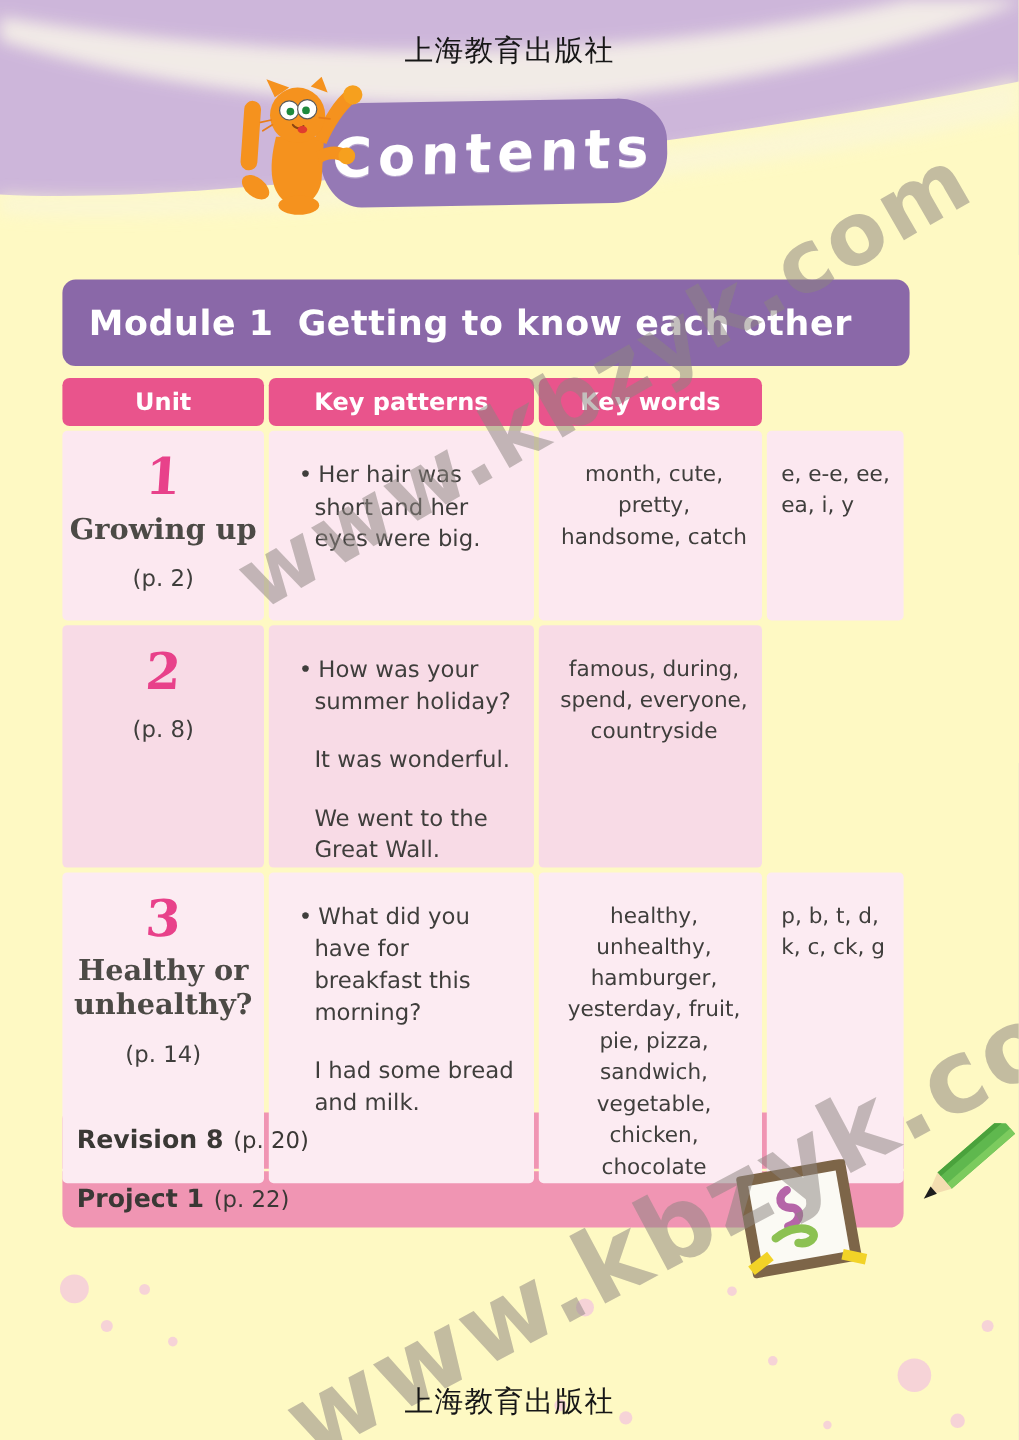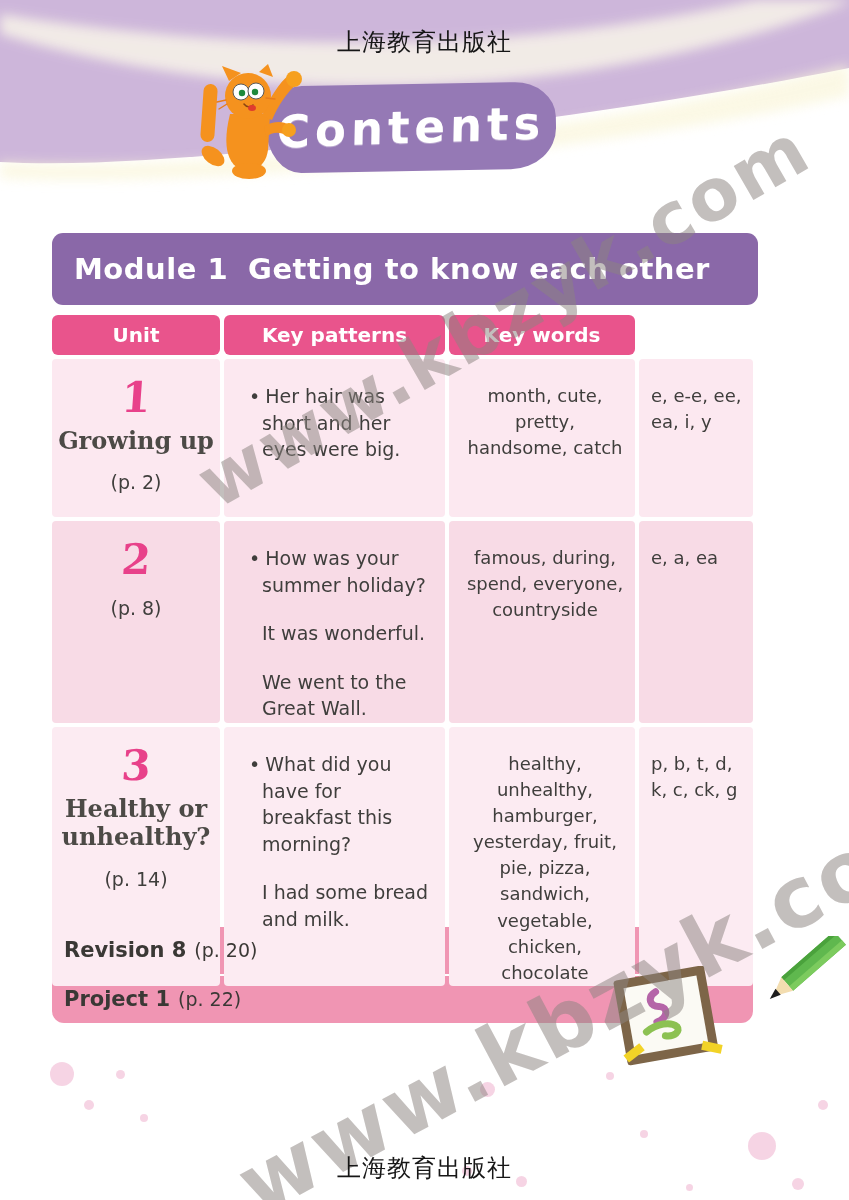--- a/index.html
+++ b/index.html
@@ -1,18 +1,18 @@
 <!DOCTYPE html>
 <html><head>
 <meta charset="utf-8">
 <style>
   html,body{margin:0;padding:0;background:#e8e4d0;}
   .page{
     position:relative;width:849px;height:1200px;margin:0 auto;
-    background:#ffffff;overflow:hidden;
+    background:#fef9c3;overflow:hidden;
     font-family:"DejaVu Sans","Liberation Sans",sans-serif;color:#3f3e3c;
   }
   
   .band{position:absolute;left:0;top:0;z-index:0;}
   
   .publisher{position:absolute;left:0;width:849px;text-align:center;
     font-size:24px;color:#161616;letter-spacing:1px;z-index:6;}
   .publisher.top{top:26px;}
   .publisher.bottom{top:1152px;}
   
@@ -154,21 +154,20 @@
       <div class="cell unit-cell">
         <div class="unit-number">2</div>
         <div class="unit-page">(p. 8)</div>
       </div>
       <div class="cell pat-cell">
         <div class="pat"><span class="bullet">•</span><span>How was your summer holiday?</span></div>
         <div class="pat-cont">It was wonderful.</div>
         <div class="pat-cont">We went to the Great Wall.</div>
       </div>
       <div class="cell words-cell">famous, during, spend, everyone, countryside</div>
-      <div class="cell sounds-cell">e, a, ea</div>
     </div>
 
     <div class="grid-row row-c row-3">
       <div class="cell unit-cell">
         <div class="unit-number">3</div>
         <div class="unit-title">Healthy or unhealthy?</div>
         <div class="unit-page">(p. 14)</div>
       </div>
       <div class="cell pat-cell">
         <div class="pat"><span class="bullet">•</span><span>What did you have for breakfast this morning?</span></div>

